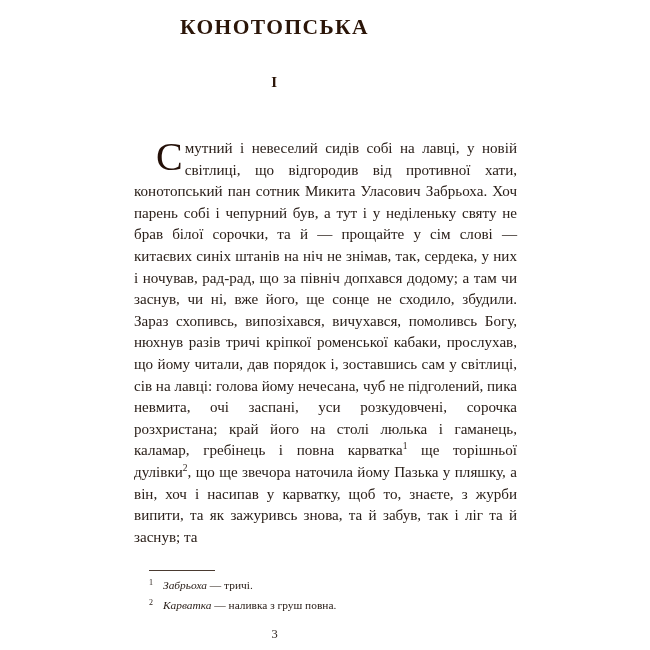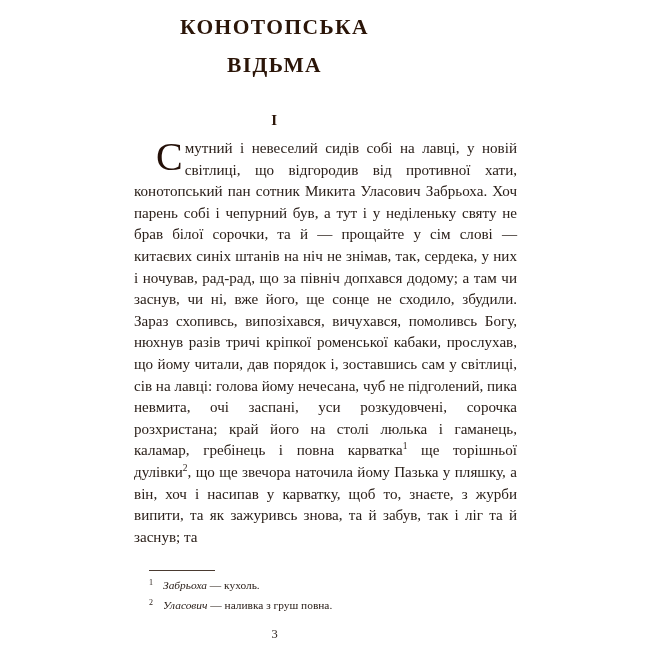--- a/index.html
+++ b/index.html
@@ -131,42 +131,41 @@
     color: #2b201a;
   }
 </style>
 </head>
 <body>
 
 <div class="page">
 
   <div class="title-block">
     <div class="book-title-line">КОНОТОПСЬКА</div>
-    <div class="book-title-line">ВІДЬМА</div>
   </div>
 
   <div class="chapter-number">I</div>
 
   <div class="text-column">
     <p class="body-paragraph"><span class="drop-cap">С</span><span>мутний і невеселий сидів собі на лавці, у новій світлиці, що відгородив від противної хати, конотопський пан сотник Микита Уласович Забрьоха. Хоч парень собі і чепурний був, а тут і у неділеньку святу не брав білої сорочки, та й — прощайте у сім слові — китаєвих синіх штанів на ніч не знімав, так, сердека, у них і ночував, рад-рад, що за північ допхався додому; а там чи заснув, чи ні, вже його, ще сонце не сходило, збудили. Зараз схопивсь, випозіхався, вичухався, помоливсь Богу, нюхнув разів тричі кріпкої роменської кабаки, прослухав, що йому читали, дав порядок і, зоставшись сам у світлиці, сів на лавці: голова йому нечесана, чуб не підголений, пика невмита, очі заспані, уси розкудовчені, сорочка розхристана; край його на столі люлька і гаманець, каламар, гребінець і повна карватка</span><sup class="fn-ref">1</sup><span> ще торішньої дулівки</span><sup class="fn-ref">2</sup><span>, що ще звечора наточила йому Пазька у пляшку, а він, хоч і насипав у карватку, щоб то, знаєте, з журби випити, та як зажуривсь знова, та й забув, так і ліг та й заснув; та</span></p>
   </div>
 
   <div class="footnotes">
     <div class="footnote-rule"></div>
 
     <div class="footnote-item">
       <span class="footnote-marker">1</span>
       <span>
-        <span class="footnote-term">Забрьоха</span><span class="footnote-gloss"> — кухоль.</span>
+        <span class="footnote-term">Забрьоха</span><span class="footnote-gloss"> — тричі.</span>
       </span>
     </div>
 
     <div class="footnote-item">
       <span class="footnote-marker">2</span>
       <span>
-        <span class="footnote-term">Уласович</span><span class="footnote-gloss"> — наливка з груш повна.</span>
+        <span class="footnote-term">Карватка</span><span class="footnote-gloss"> — наливка з груш повна.</span>
       </span>
     </div>
   </div>
 
   <div class="page-number">3</div>
 
 </div>
 
 </body></html>

